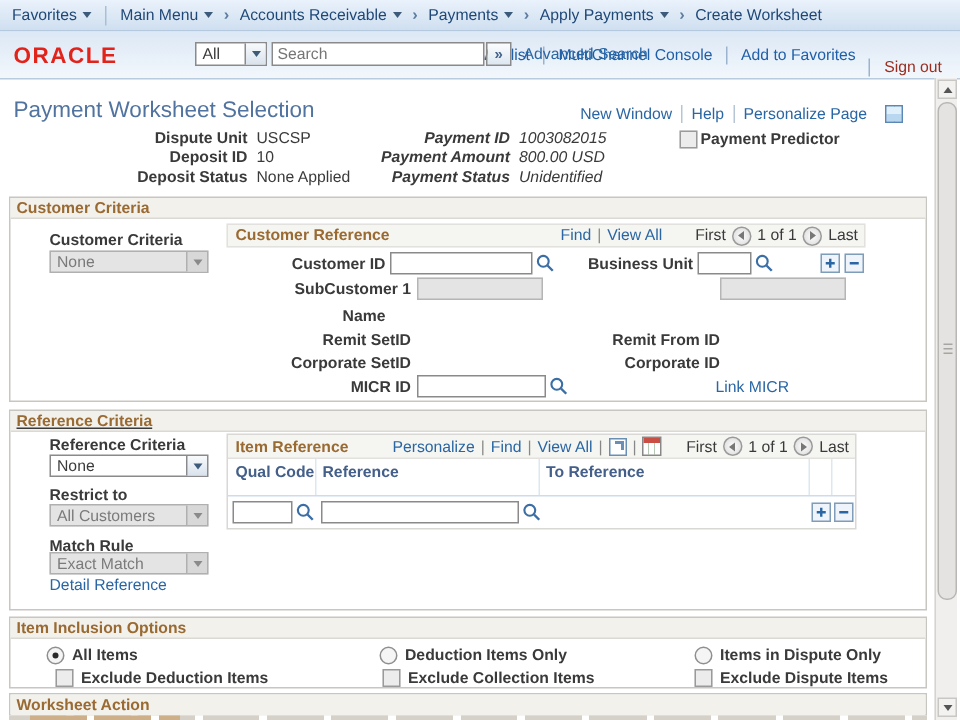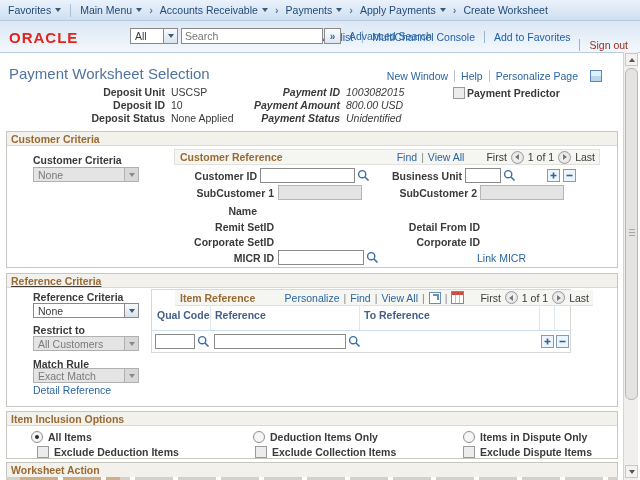--- a/index.html
+++ b/index.html
@@ -47,21 +47,21 @@
   .slabel{display:inline-block;text-align:right;font-weight:bold;color:#3a3a3a;}
   .sval{margin-left:6px;}
   #sumcol1{left:40px;} #sumcol1 .slabel{width:125px;}
   #sumcol2{left:225px;font-style:italic;} #sumcol2 .slabel{width:115px;}
   #predictor{position:absolute;left:453px;top:87px;display:flex;align-items:center;font-weight:bold;}
   .cbx{width:10px;height:10px;border:1px solid #9a9a9a;background:#ececec;display:inline-block;box-sizing:content-box;}
   
   .section{position:absolute;left:6px;width:612px;border:1px solid #c8c6c1;background:#fff;box-sizing:border-box;}
   .sechdr{height:14px;background:#f2f1ec;border-bottom:1px solid #dbd9d4;color:#9a6a33;font-weight:bold;
     padding:1px 0 0 4px;box-sizing:border-box;}
-  .grouphdr{position:absolute;background:#f5f5f2;border:1px solid #e2e1dd;display:flex;align-items:center;box-sizing:border-box;margin-left:23px;}
+  .grouphdr{position:absolute;background:#f5f5f2;border:1px solid #e2e1dd;display:flex;align-items:center;box-sizing:border-box;}
   .grouphdr .gtitle{color:#9a6a33;font-weight:bold;padding-left:5px;}
   .gnav{margin-left:auto;display:flex;align-items:center;gap:4px;padding-right:4px;white-space:nowrap;color:#888;}
   .navbtn{width:11px;height:11px;border-radius:50%;border:1px solid #9a9a9a;background:radial-gradient(#fdfdfd,#d8d8d8);
     display:inline-flex;align-items:center;justify-content:center;cursor:pointer;}
   .tri-l{width:0;height:0;border-top:3px solid transparent;border-bottom:3px solid transparent;border-right:4px solid #777;}
   .tri-r{width:0;height:0;border-top:3px solid transparent;border-bottom:3px solid transparent;border-left:4px solid #777;}
   .flabel{position:absolute;font-weight:bold;text-align:right;white-space:nowrap;color:#3a3a3a;}
   .inp{position:absolute;height:15px;border:1px solid #8a8a8a;background:#fff;box-sizing:border-box;font:10.5px "Liberation Sans",sans-serif;padding:0 2px;}
   .inp.dis{background:#e4e4e4;border-color:#b5b5b5;}
   .mag{position:absolute;width:13px;height:13px;cursor:pointer;}
@@ -156,21 +156,21 @@
   <div id="pagebar">
     <a class="pl">New Window</a>
     <a class="pl">Help</a>
     <a class="pl">Personalize Page</a>
     <span id="persicon"></span>
   </div>
 
   <div id="pagetitle">Payment Worksheet Selection</div>
 
   <div class="sumcol" id="sumcol1">
-    <div><span class="slabel">Deposit Unit</span><span class="sval">USCSP</span></div>
+    <div><span class="slabel">Dispute Unit</span><span class="sval">USCSP</span></div>
     <div><span class="slabel">Deposit ID</span><span class="sval">10</span></div>
     <div><span class="slabel">Deposit Status</span><span class="sval">None Applied</span></div>
   </div>
   <div class="sumcol" id="sumcol2">
     <div><span class="slabel">Payment ID</span><span class="sval">1003082015</span></div>
     <div><span class="slabel">Payment Amount</span><span class="sval">800.00 USD</span></div>
     <div><span class="slabel">Payment Status</span><span class="sval">Unidentified</span></div>
   </div>
   <div id="predictor">
     <span class="cbx"></span>
@@ -224,27 +224,26 @@
         </svg>
       </span>
     <span class="pmbtn" style="left:556px;top:37px;">
         <svg width="7" height="7" viewBox="0 0 7 7">
           <path d="M0.5 3.5h6" stroke="#2a66a3" stroke-width="1.6"></path>
         </svg>
       </span>
 
     <div class="flabel" style="left:144px;top:55px;width:123px;">SubCustomer 1</div>
     <input class="inp dis" style="left: 271px; top: 53px; width: 84px;" disabled="">
-    <div class="flabel" style="left:344px;top:55px;width:126px;">SubCustomer 2</div>
     <input class="inp dis" style="left: 473px; top: 53px; width: 84px;" disabled="">
 
     <div class="flabel" style="left:144px;top:73px;width:106px;text-align:right;">Name</div>
 
     <div class="flabel" style="left:144px;top:89px;width:123px;">Remit SetID</div>
-    <div class="flabel" style="left:344px;top:89px;width:129px;">Detail From ID</div>
+    <div class="flabel" style="left:344px;top:89px;width:129px;">Remit From ID</div>
 
     <div class="flabel" style="left:144px;top:104px;width:123px;">Corporate SetID</div>
     <div class="flabel" style="left:344px;top:104px;width:129px;">Corporate ID</div>
 
     <div class="flabel" style="left:144px;top:120px;width:123px;">MICR ID</div>
     <input class="inp" style="left: 271px; top: 118px; width: 86px;">
     <svg class="mag" style="left:359px;top:119px;" viewBox="0 0 13 13">
         <circle cx="5.2" cy="5.2" r="3.6" fill="none" stroke="#3a6ea5" stroke-width="1.4"></circle>
         <line x1="8" y1="8" x2="11.5" y2="11.5" stroke="#3a6ea5" stroke-width="1.6"></line>
       </svg>

